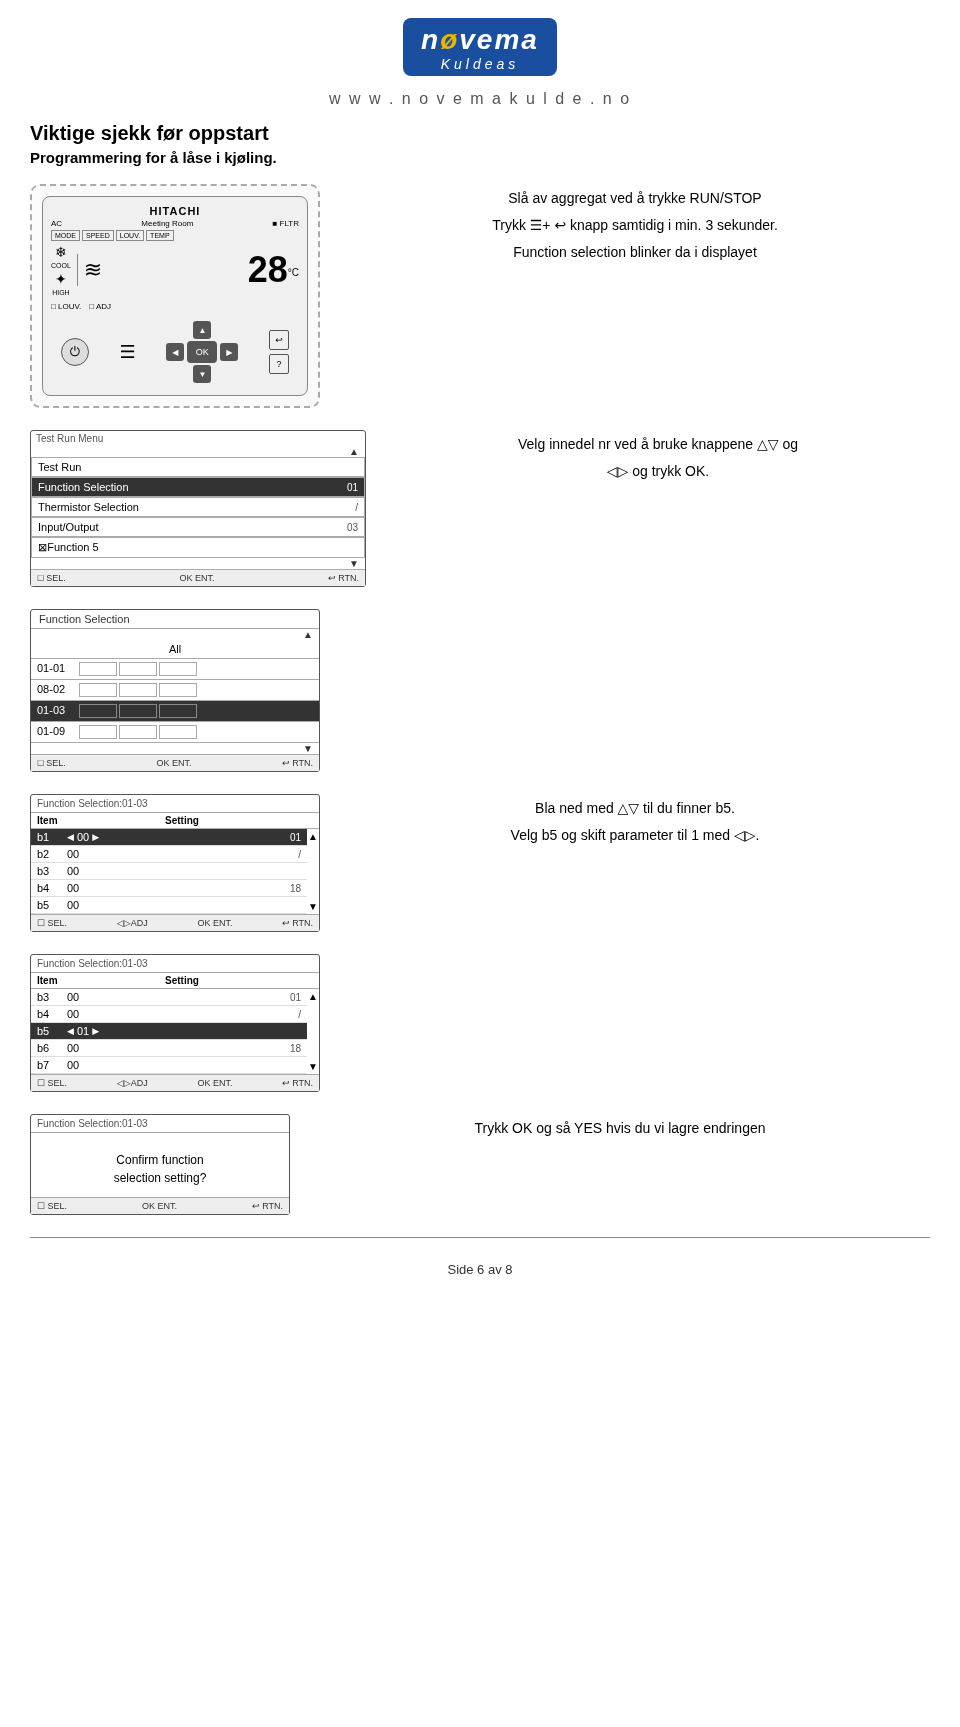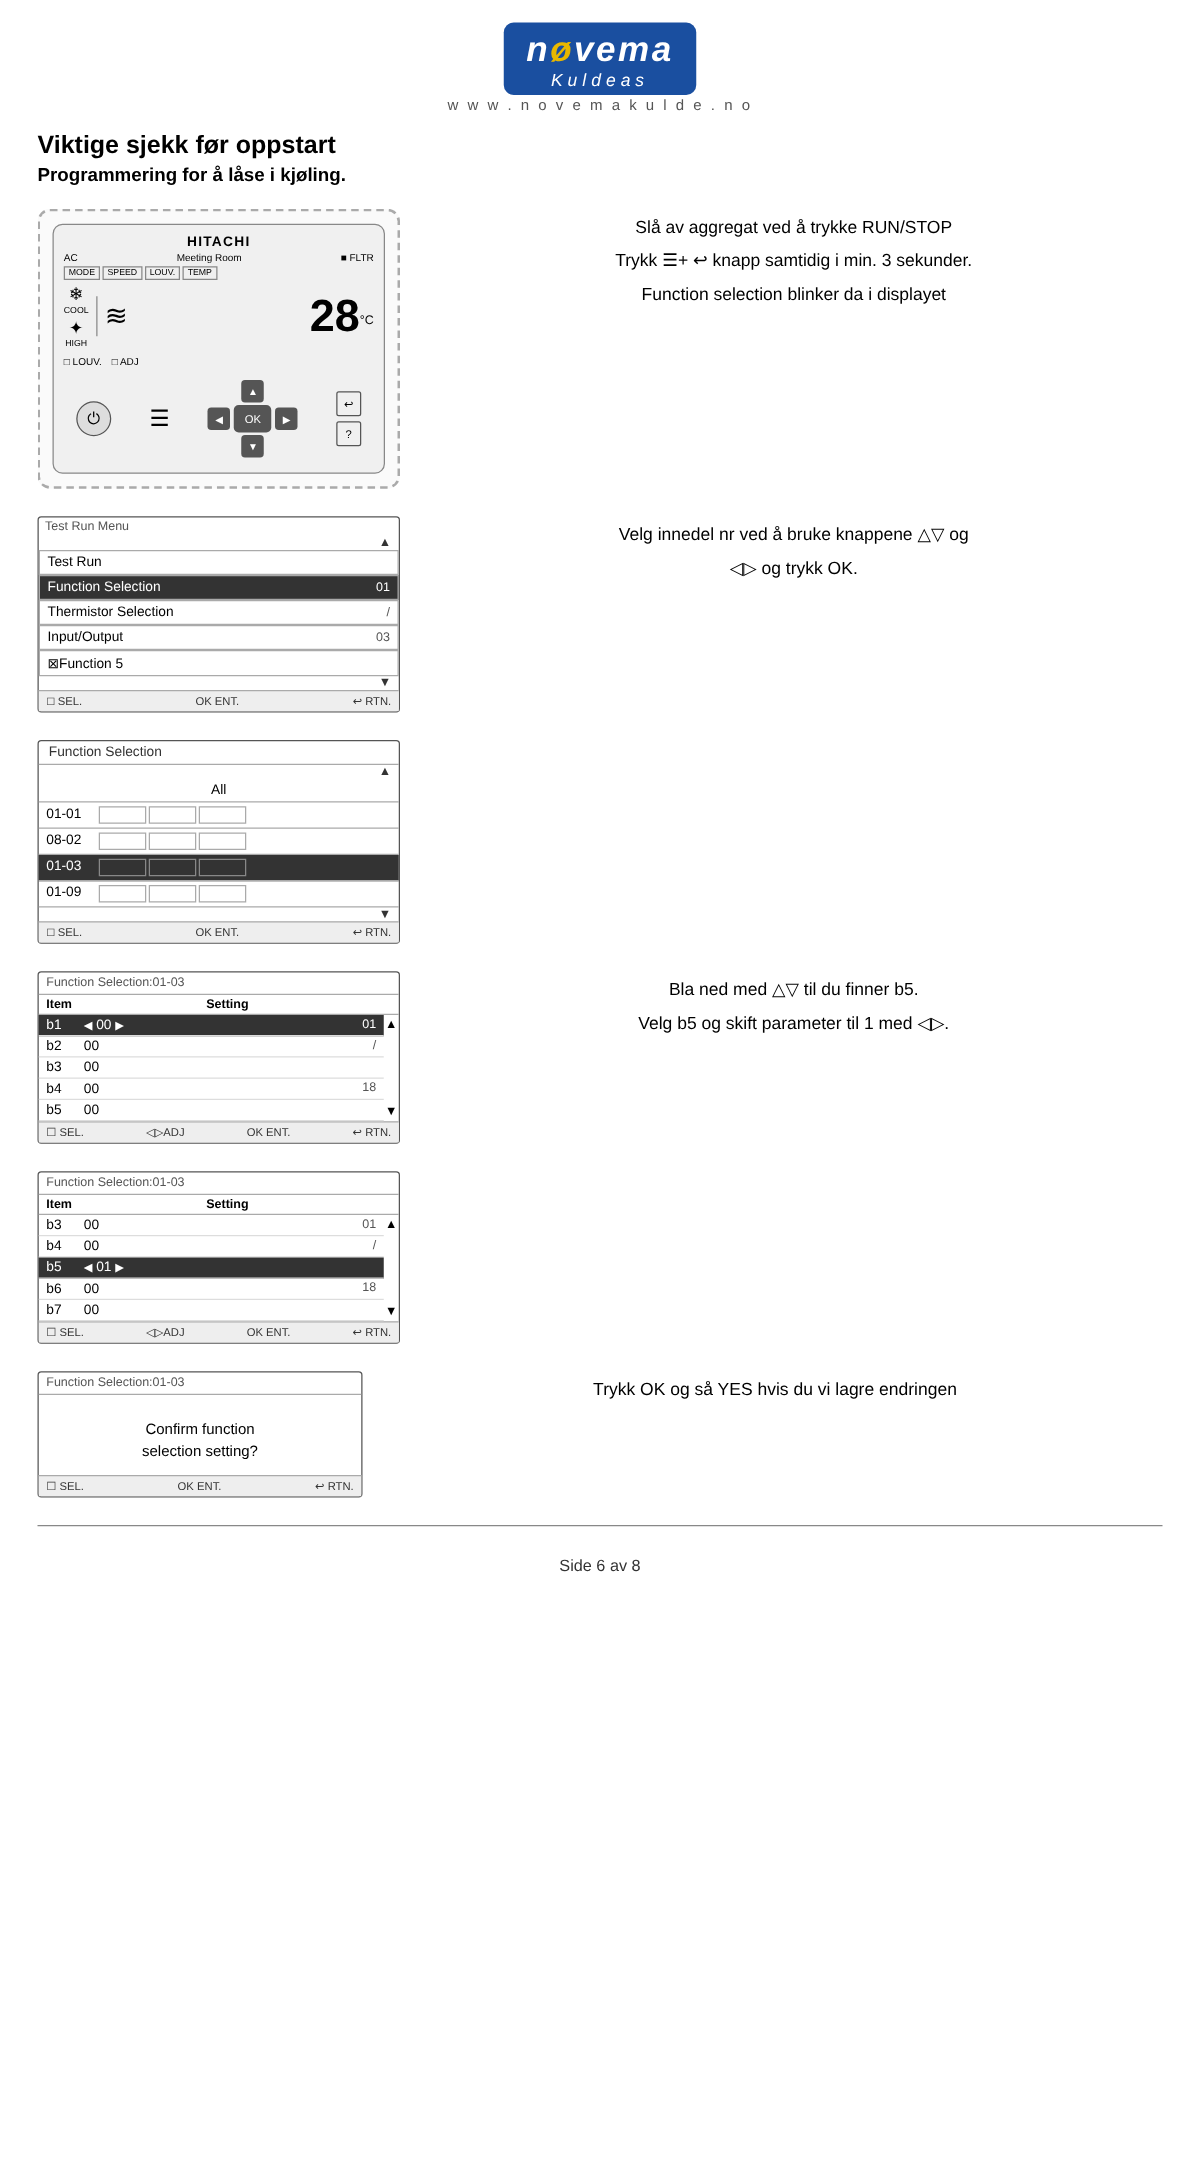--- a/index.html
+++ b/index.html
@@ -35,24 +35,24 @@
       color: #e8b800;
     }
     .logo-kuldeas {
       font-size: 14px;
       color: #fff;
       letter-spacing: 4px;
       text-align: center;
       font-style: italic;
     }
     .website {
-      font-size: 12px;
+      font-size: 16px;
       color: #555;
       letter-spacing: 2px;
-      margin-top: 1px;
+      margin-top: 14px;
     }
 
     
     .main-content {
       padding: 10px 30px 20px 30px;
     }
 
     .page-title {
       font-size: 20px;
       font-weight: bold;
@@ -232,21 +232,21 @@
       margin-bottom: 6px;
       line-height: 1.5;
       text-align: center;
     }
 
     
     .menu-panel {
       border: 1.5px solid #555;
       border-radius: 3px;
       background: #fff;
-      width: 290px;
+      width: 336px;
       flex-shrink: 0;
       font-size: 11px;
     }
     .menu-panel-title {
       font-size: 10px;
       color: #555;
       padding: 2px 5px;
     }
     .menu-row {
       border: 1px solid #aaa;
@@ -366,21 +366,21 @@
       padding: 2px 6px;
       font-size: 10px;
       font-weight: bold;
       border-bottom: 1px solid #aaa;
     }
     .func03-header-item {
       flex: 1;
     }
     .func03-row {
       display: flex;
-      align-items: flex-start;
+      align-items: flex-end;
       padding: 2px 6px;
       border-bottom: 1px solid #ddd;
     }
     .func03-row.selected {
       background: #333;
       color: #fff;
     }
     .func03-item {
       width: 30px;
       font-size: 11px;

